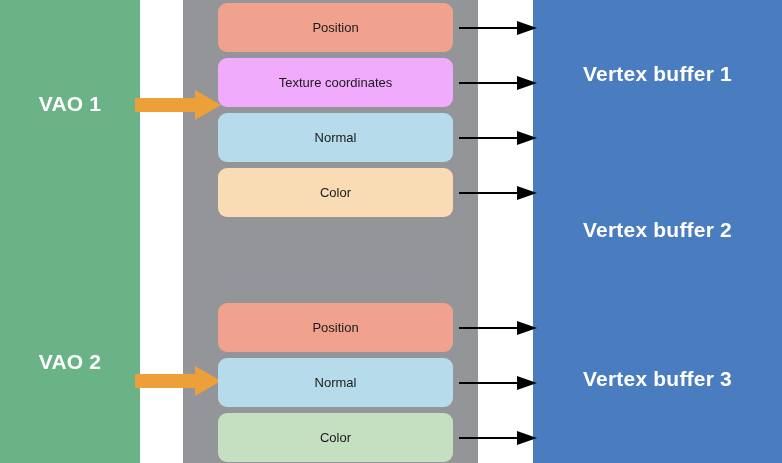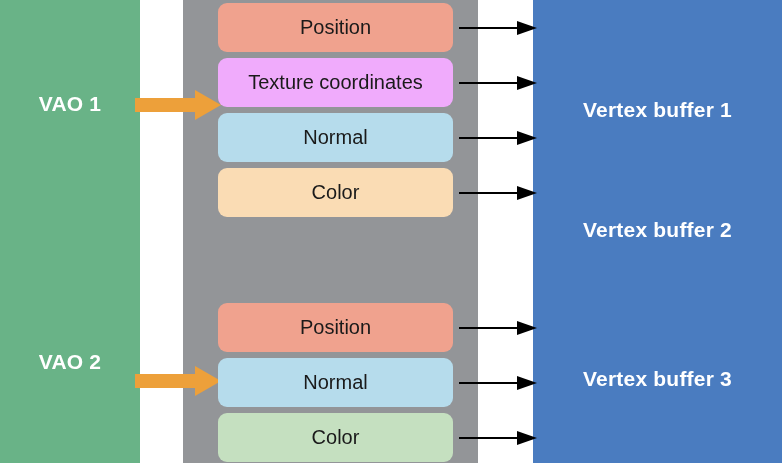--- a/index.html
+++ b/index.html
@@ -44,21 +44,21 @@
     color: #ffffff;
     font-weight: bold;
     font-size: 21px;
     letter-spacing: 0.2px;
     white-space: nowrap;
   }
   .vao-label { left: 0; width: 140px; text-align: center; }
   #vao1-label { top: 92px; }
   #vao2-label { top: 350px; }
   .buffer-label { left: 0; width: 249px; text-align: center; }
-  #vb1-label { top: 62px; margin-top: 36px; }
+  #vb1-label { top: 62px; }
   #vb2-label { top: 177px; margin-top: 41px; }
   #vb3-label { top: 367px; }
 
   
   .white-svg {
     position: absolute;
     top: 0;
     left: 0;
     width: 782px;
     height: 463px;
@@ -69,21 +69,21 @@
   .attr-box {
     position: absolute;
     left: 218px;
     width: 235px;
     height: 49px;
     border-radius: 9px;
     display: flex;
     align-items: center;
     justify-content: center;
     color: #1a1a1a;
-    font-size: 20px;
+    font-size: 13px;
     box-sizing: border-box;
   }
 
   
   .conn-arrow {
     position: absolute;
     height: 14px;
     width: 78px;
     left: 459px;
   }

